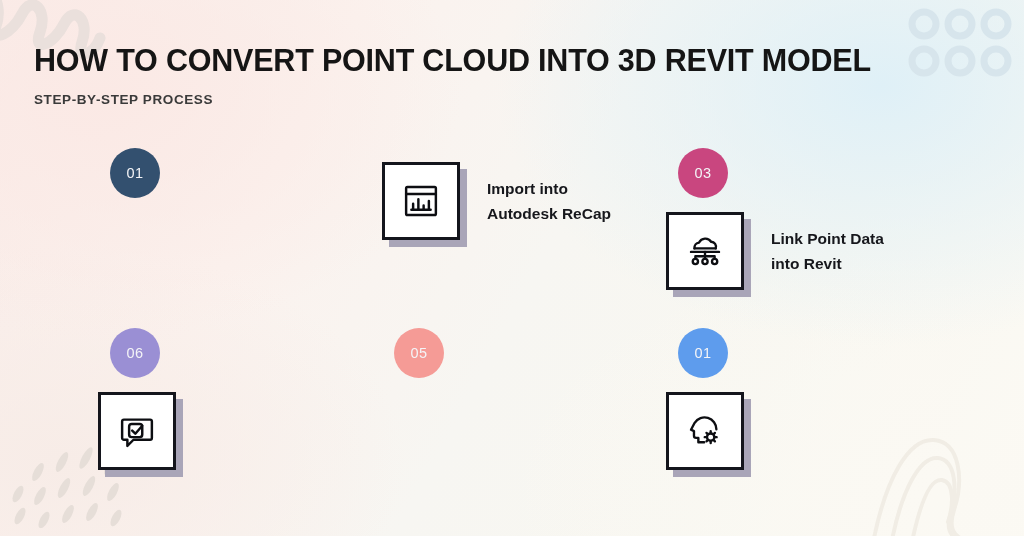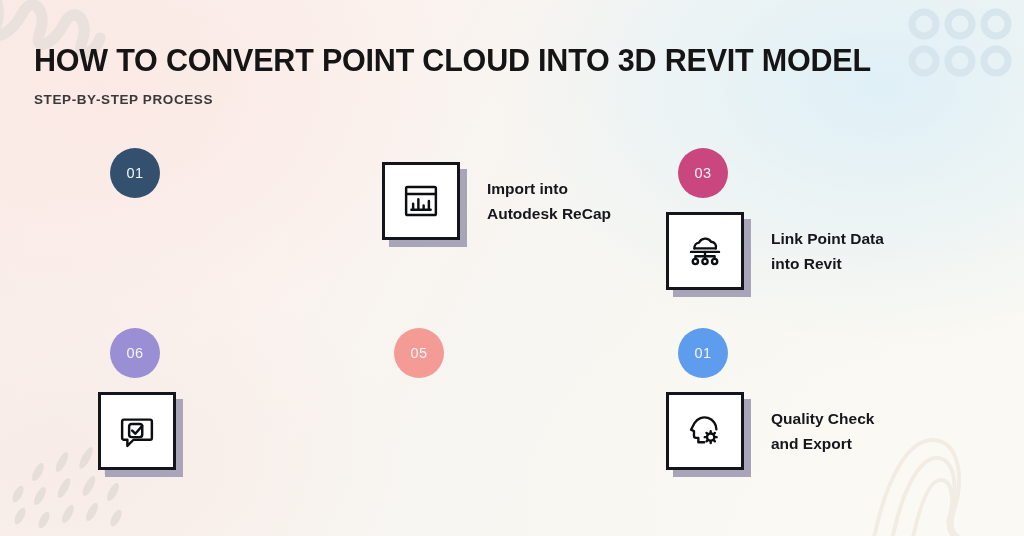--- a/index.html
+++ b/index.html
@@ -236,19 +236,17 @@
         <div class="icon-box">
           <svg width="42" height="42" viewBox="0 0 48 48">
             <g fill="none" stroke="#0d0e12" stroke-width="2.7" stroke-linecap="round" stroke-linejoin="round">
               <path d="M37 22 a13.5 13.5 0 0 0-24.8-7.4 L8 22.5 l3.4 1.6 v5.4 a2.4 2.4 0 0 0 2.4 2.4 h2.6 v5 h6.6"></path>
               <circle cx="30.5" cy="31" r="4.2"></circle>
               <path d="M30.5 24.2 v2.2 M30.5 35.6 v2.2 M23.7 31 h2.2 M35.1 31 h2.2
                        M25.7 26.2 l1.6 1.6 M33.7 34.2 l1.6 1.6 M35.3 26.2 l-1.6 1.6 M27.3 34.2 l-1.6 1.6"></path>
             </g>
           </svg>
         </div>
-        <div class="step-label">Quality Check
-and Export</div>
       </div>
     </div>
 
   </div>
 </div>
 
 </body></html>

